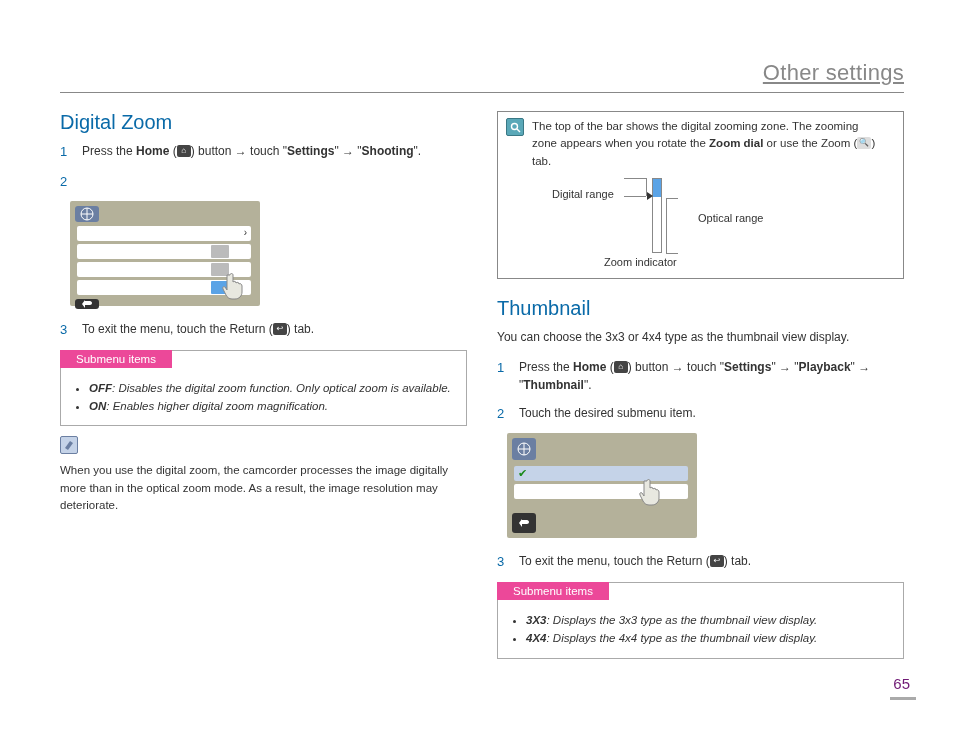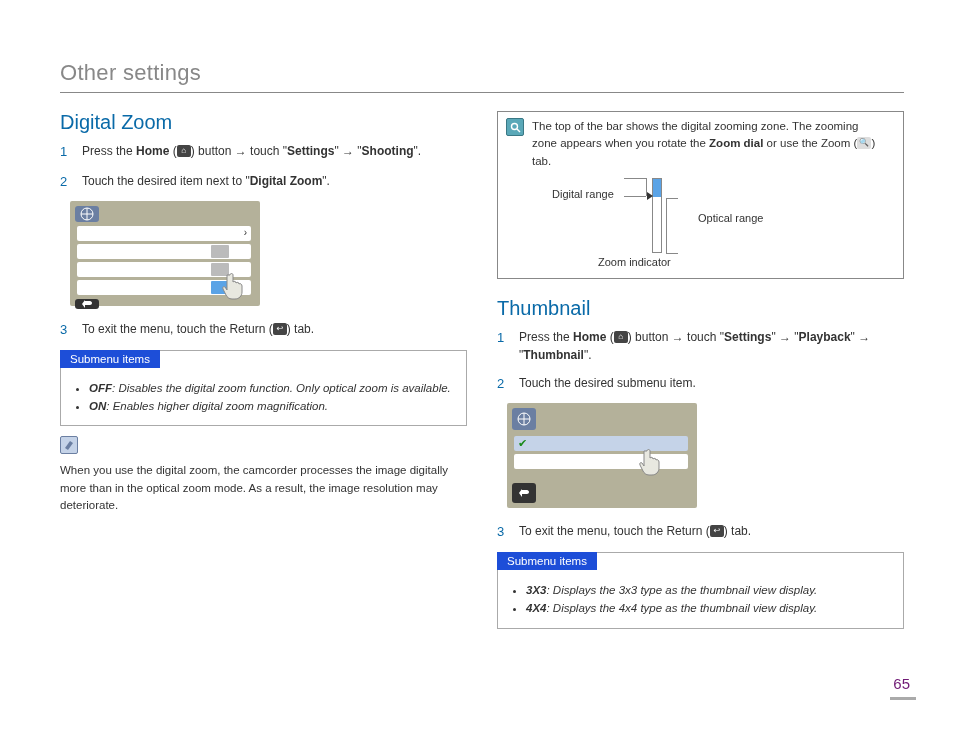--- a/index.html
+++ b/index.html
@@ -7,26 +7,27 @@
     font-family: Arial, Helvetica, sans-serif;
     font-size: 12px;
     color: #333;
     background: #fff;
     width: 954px;
     height: 730px;
     position: relative;
     padding: 60px 50px 40px 60px;
   }
   .header-title {
-    text-align: left;
+    text-align: right;
     color: #888;
     font-size: 22px;
     font-weight: 400;
     margin-bottom: 6px;
     letter-spacing: 0.3px;
+    text-decoration: underline;
   }
   .hr-top { border: none; border-top: 1px solid #888; margin-bottom: 18px; }
   .columns { display: flex; gap: 30px; }
   .col { flex: 1; min-width: 0; }
   .section-title {
     color: #0a6aa8;
     font-size: 20px;
     font-weight: 400;
     margin-bottom: 8px;
   }
@@ -112,24 +113,24 @@
   }
   .submenu-box {
     border: 1px solid #aaa;
     padding: 10px 10px 10px 14px;
     margin-bottom: 10px;
     position:relative;
   }
   .submenu-label {
     position: absolute;
     top: -1px; left: -1px;
-    background: #1d4ed8;
+    background: #ec4899;
     color: #fff;
     font-size: 11.5px;
-    padding: 3px 10px;
+    padding: 3px 16px;
   }
   .submenu-box ul { list-style: disc; margin-left: 14px; margin-top: 18px; font-style: italic; }
   .submenu-box li { font-size: 11.5px; line-height: 1.6; color:#333; }
   .note-row { display:flex; gap:8px; align-items:flex-start; margin-bottom:12px;flex-direction:column;}
   .note-icon {
     width: 18px; height: 18px;
     border: 1px solid #6b7fa2;
     background: #c5d3e8;
     display:flex; align-items:center; justify-content:center;
     flex-shrink:0;
@@ -158,21 +159,21 @@
   .zoom-cursor {
     position:absolute; left:121px; top:14px;
     width:0; height:0;
     border-top:4px solid transparent;
     border-bottom:4px solid transparent;
     border-left:6px solid #333;
   }
   .zoom-label { position:absolute; font-size:11px; color:#333; font-weight:normal;}
   .zl-digital { top: 10px; left: 26px; }
   .zl-optical { top: 34px; left: 172px; }
-  .zl-indicator { top: 78px; left: 72px; }
+  .zl-indicator { top: 78px; left: 78px; }
   .bracket-line { position:absolute; background:#888; }
   .page-num {
     position: absolute;
     right: 44px;
     bottom: 38px;
     font-size: 15px;
     color: #701a75;
   }
   .page-num-line {
     position:absolute; right:38px; bottom:30px;
@@ -192,23 +193,20 @@
 
     <div class="step">
       <span class="step-num">1</span>
       <span class="step-text">
         <span>Press the </span><span class="bold">Home</span><span> (</span><span class="inline-icon">⌂</span><span>) button → </span><span>touch "</span><span class="bold">Settings</span><span>" → "</span><span class="bold">Shooting</span><span>".</span>
       </span>
     </div>
 
     <div class="step">
       <span class="step-num">2</span>
-      <span class="step-text">
-        <span>Touch the desired item next to "</span><span class="bold">Digital Zoom</span><span>".</span>
-      </span>
     </div>
 
     <div class="ui-mock">
       <div class="ui-top-icon">
         <svg width="16" height="16" viewBox="0 0 16 16">
             <circle cx="8" cy="8" r="6" fill="none" stroke="#fff" stroke-width="1"></circle>
             <path d="M2 8h12M8 2v12" stroke="#fff" stroke-width="1"></path>
           </svg>
       </div>
       <div class="ui-rows">
@@ -286,20 +284,21 @@
         <div class="bracket-line" style="left:98px; top:18px; width:22px; height:1px;"></div>
         <div class="zoom-label zl-optical">Optical range</div>
         <div class="bracket-line" style="left:140px; top:20px; width:12px; height:1px;"></div>
         <div class="bracket-line" style="left:140px; top:20px; width:1px; height:55px;"></div>
         <div class="bracket-line" style="left:140px; top:75px; width:12px; height:1px;"></div>
         <div class="zoom-label zl-indicator">Zoom indicator</div>
       </div>
     </div>
 
     <div class="section-title">Thumbnail</div>
+    <div class="body-text">You can choose the 3x3 or 4x4 type as the thumbnail view display.</div>
 
     <div class="step">
       <span class="step-num">1</span>
       <span class="step-text">
         <span>Press the </span><span class="bold">Home</span><span> (</span><span class="inline-icon">⌂</span><span>) button → touch "</span><span class="bold">Settings</span><span>" → "</span><span class="bold">Playback</span><span>" → "</span><span class="bold">Thumbnail</span><span>".</span>
       </span>
     </div>
 
     <div class="step">
       <span class="step-num">2</span>

